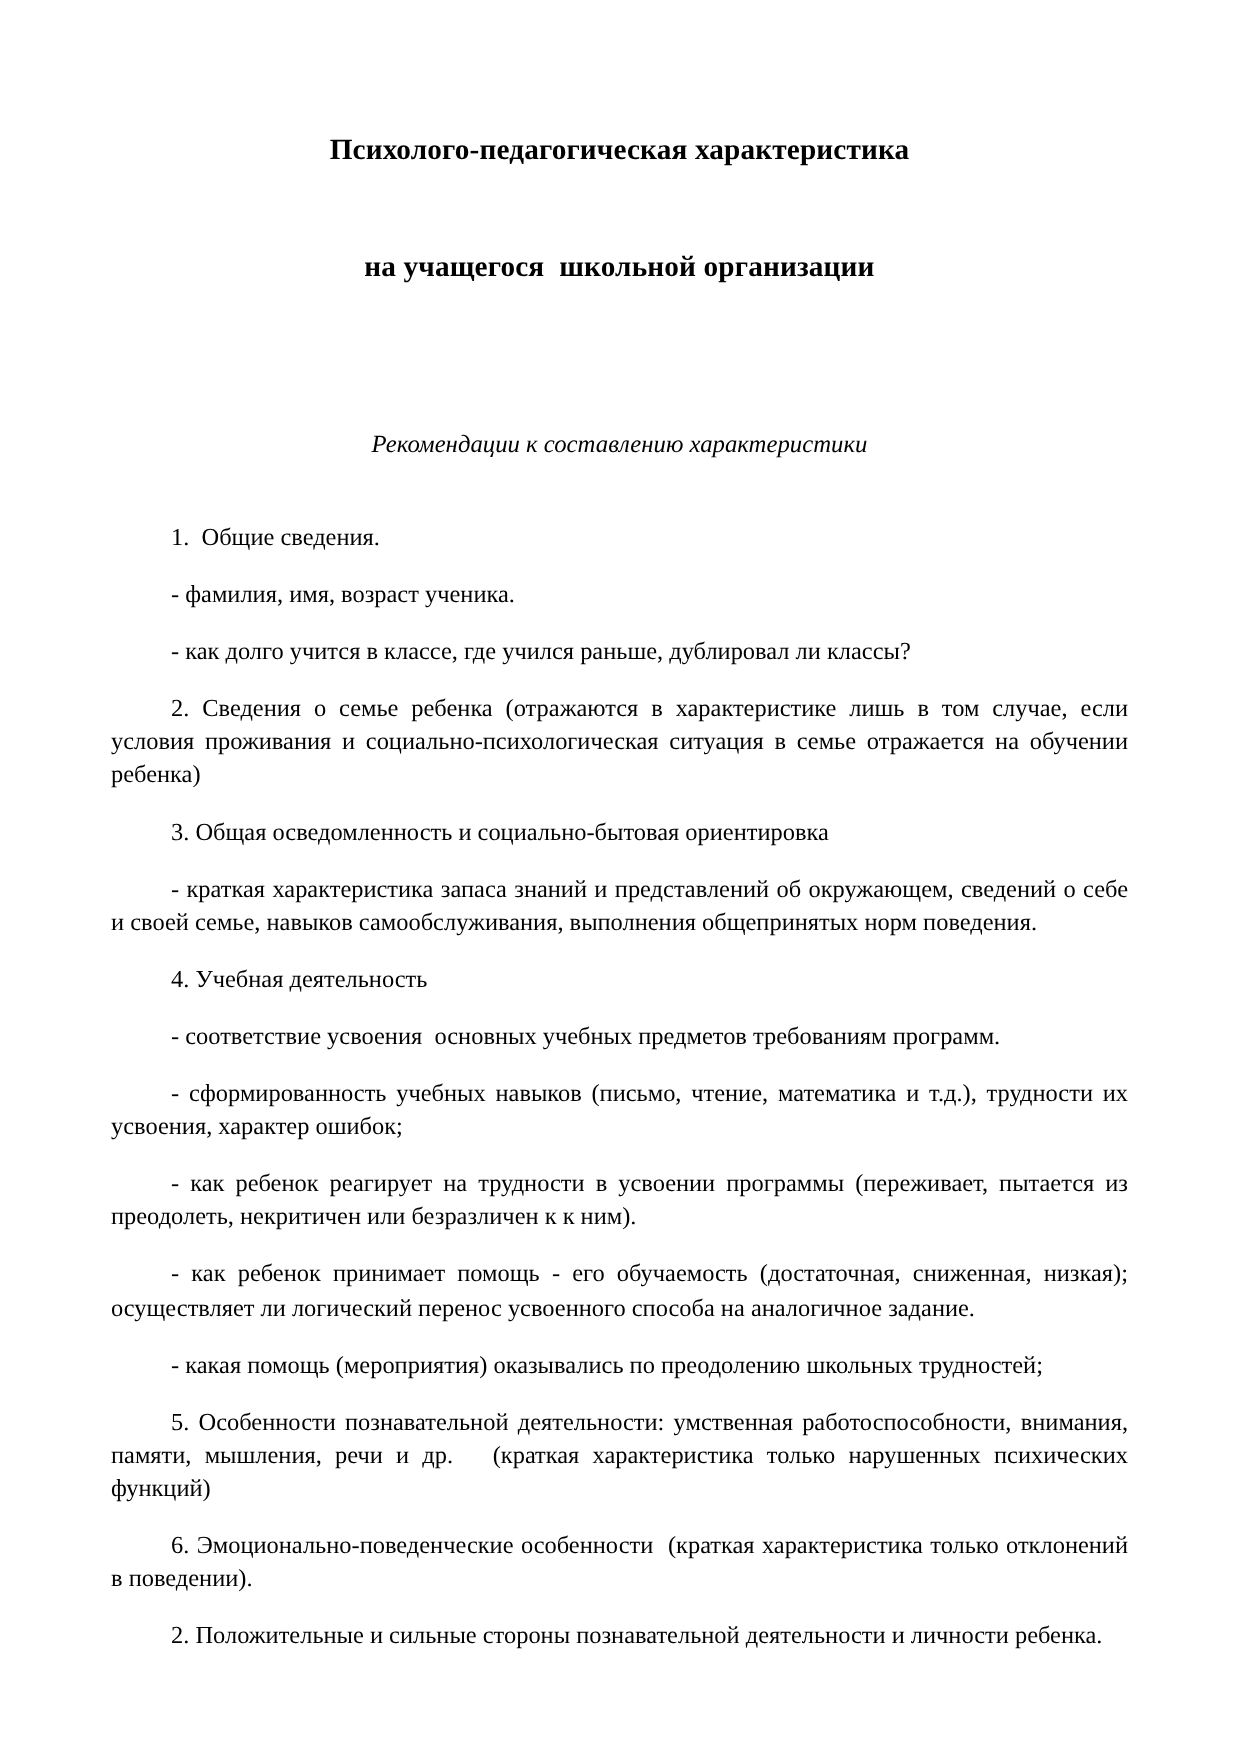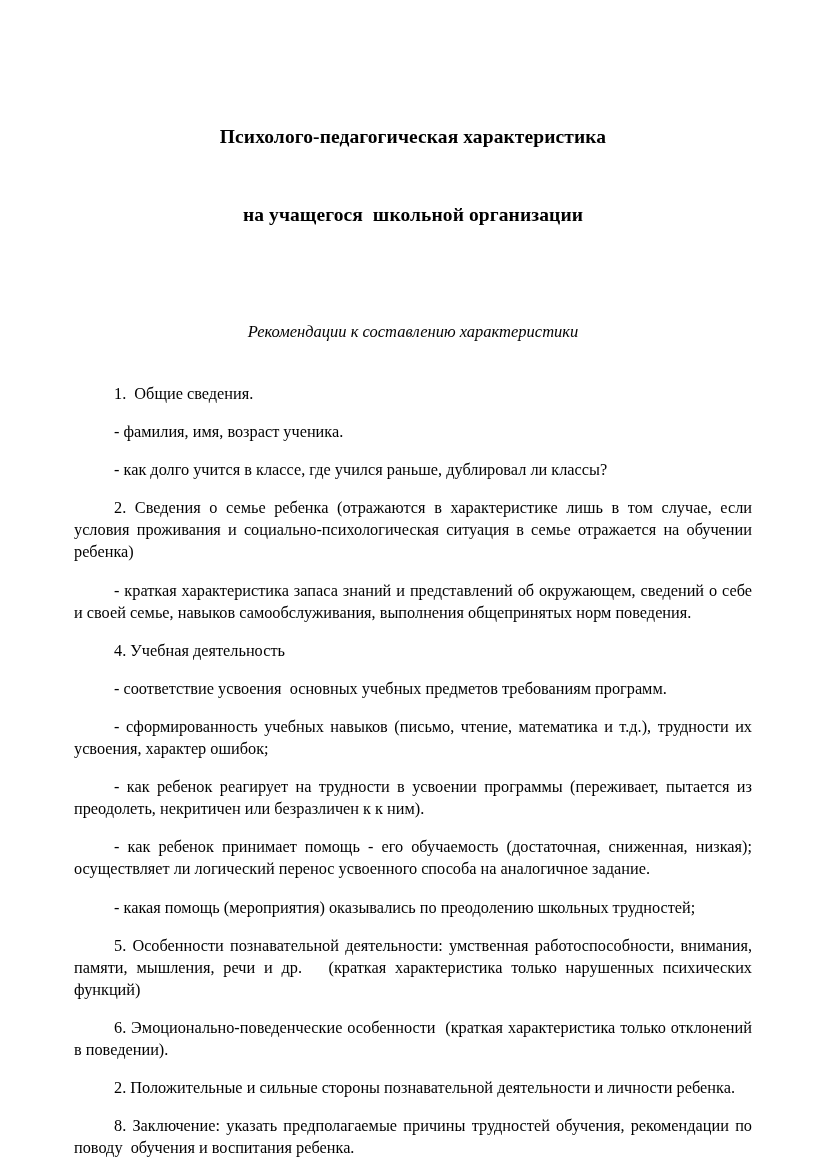--- a/index.html
+++ b/index.html
@@ -19,21 +19,21 @@
     box-sizing: border-box;
   }
   .content {
     position: absolute;
     left: 58px;
     top: 0;
     width: 710px;
   }
   .doc-title {
     margin: 0;
-    padding-top: 72px;
+    padding-top: 36px;
     text-align: center;
     font-size: 19.5px;
     font-weight: bold;
     line-height: 26px;
     letter-spacing: 0.1px;
     white-space: pre-wrap;
   }
   .doc-title .title-line {
     display: block;
   }
@@ -74,27 +74,27 @@
       <span class="title-line">на учащегося  школьной организации</span>
     </h1>
 
     <div class="doc-subtitle">Рекомендации к составлению характеристики</div>
 
     <div class="body-block">
       <p class="para nojustify">1.  Общие сведения.</p>
       <p class="para nojustify">- фамилия, имя, возраст ученика.</p>
       <p class="para nojustify">- как долго учится в классе, где учился раньше, дублировал ли классы?</p>
       <p class="para">2. Сведения о семье ребенка (отражаются в характеристике лишь в том случае, если условия проживания и социально-психологическая ситуация в семье отражается на обучении ребенка)</p>
+      <p class="para nojustify">3. Общая осведомленность и социально-бытовая ориентировка</p>
       <p class="para">- краткая характеристика запаса знаний и представлений об окружающем, сведений о себе и своей семье, навыков самообслуживания, выполнения общепринятых норм поведения.</p>
       <p class="para nojustify">4. Учебная деятельность</p>
       <p class="para nojustify">- соответствие усвоения  основных учебных предметов требованиям программ.</p>
       <p class="para">- сформированность учебных навыков (письмо, чтение, математика и т.д.), трудности их усвоения, характер ошибок;</p>
       <p class="para">- как ребенок реагирует на трудности в усвоении программы (переживает, пытается из преодолеть, некритичен или безразличен к к ним).</p>
       <p class="para">- как ребенок принимает помощь - его обучаемость (достаточная, сниженная, низкая); осуществляет ли логический перенос усвоенного способа на аналогичное задание.</p>
       <p class="para">- какая помощь (мероприятия) оказывались по преодолению школьных трудностей;</p>
       <p class="para">5. Особенности познавательной деятельности: умственная работоспособности, внимания, памяти, мышления, речи и др.   (краткая характеристика только нарушенных психических функций)</p>
       <p class="para">6. Эмоционально-поведенческие особенности  (краткая характеристика только отклонений в поведении).</p>
       <p class="para">2. Положительные и сильные стороны познавательной деятельности и личности ребенка.</p>
-      <p class="para">8. Заключение: указать предполагаемые причины трудностей обучения, рекомендации по поводу  обучения и воспитания ребенка.</p>
     </div>
 
   </div>
 </div>
 
 </body></html>

